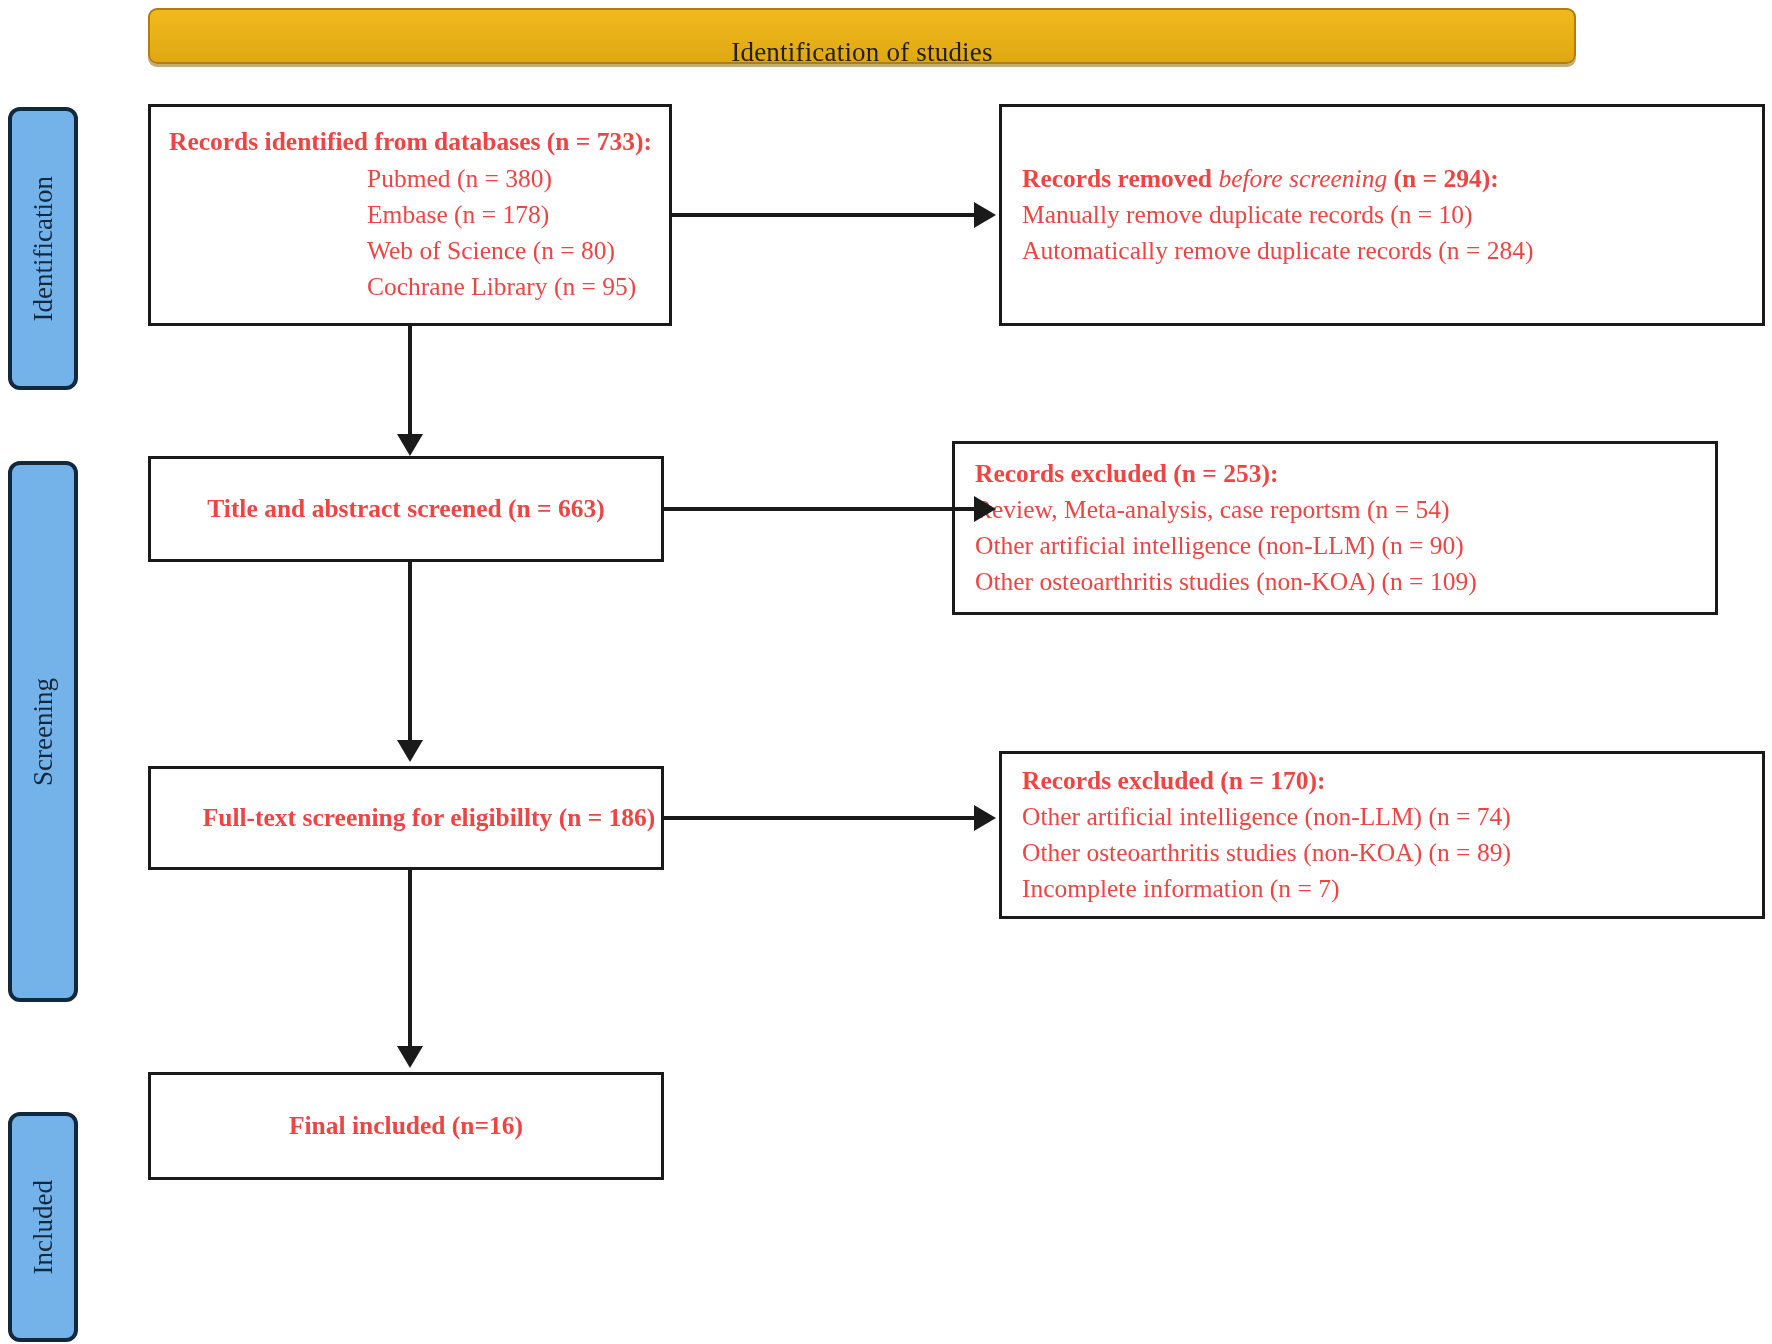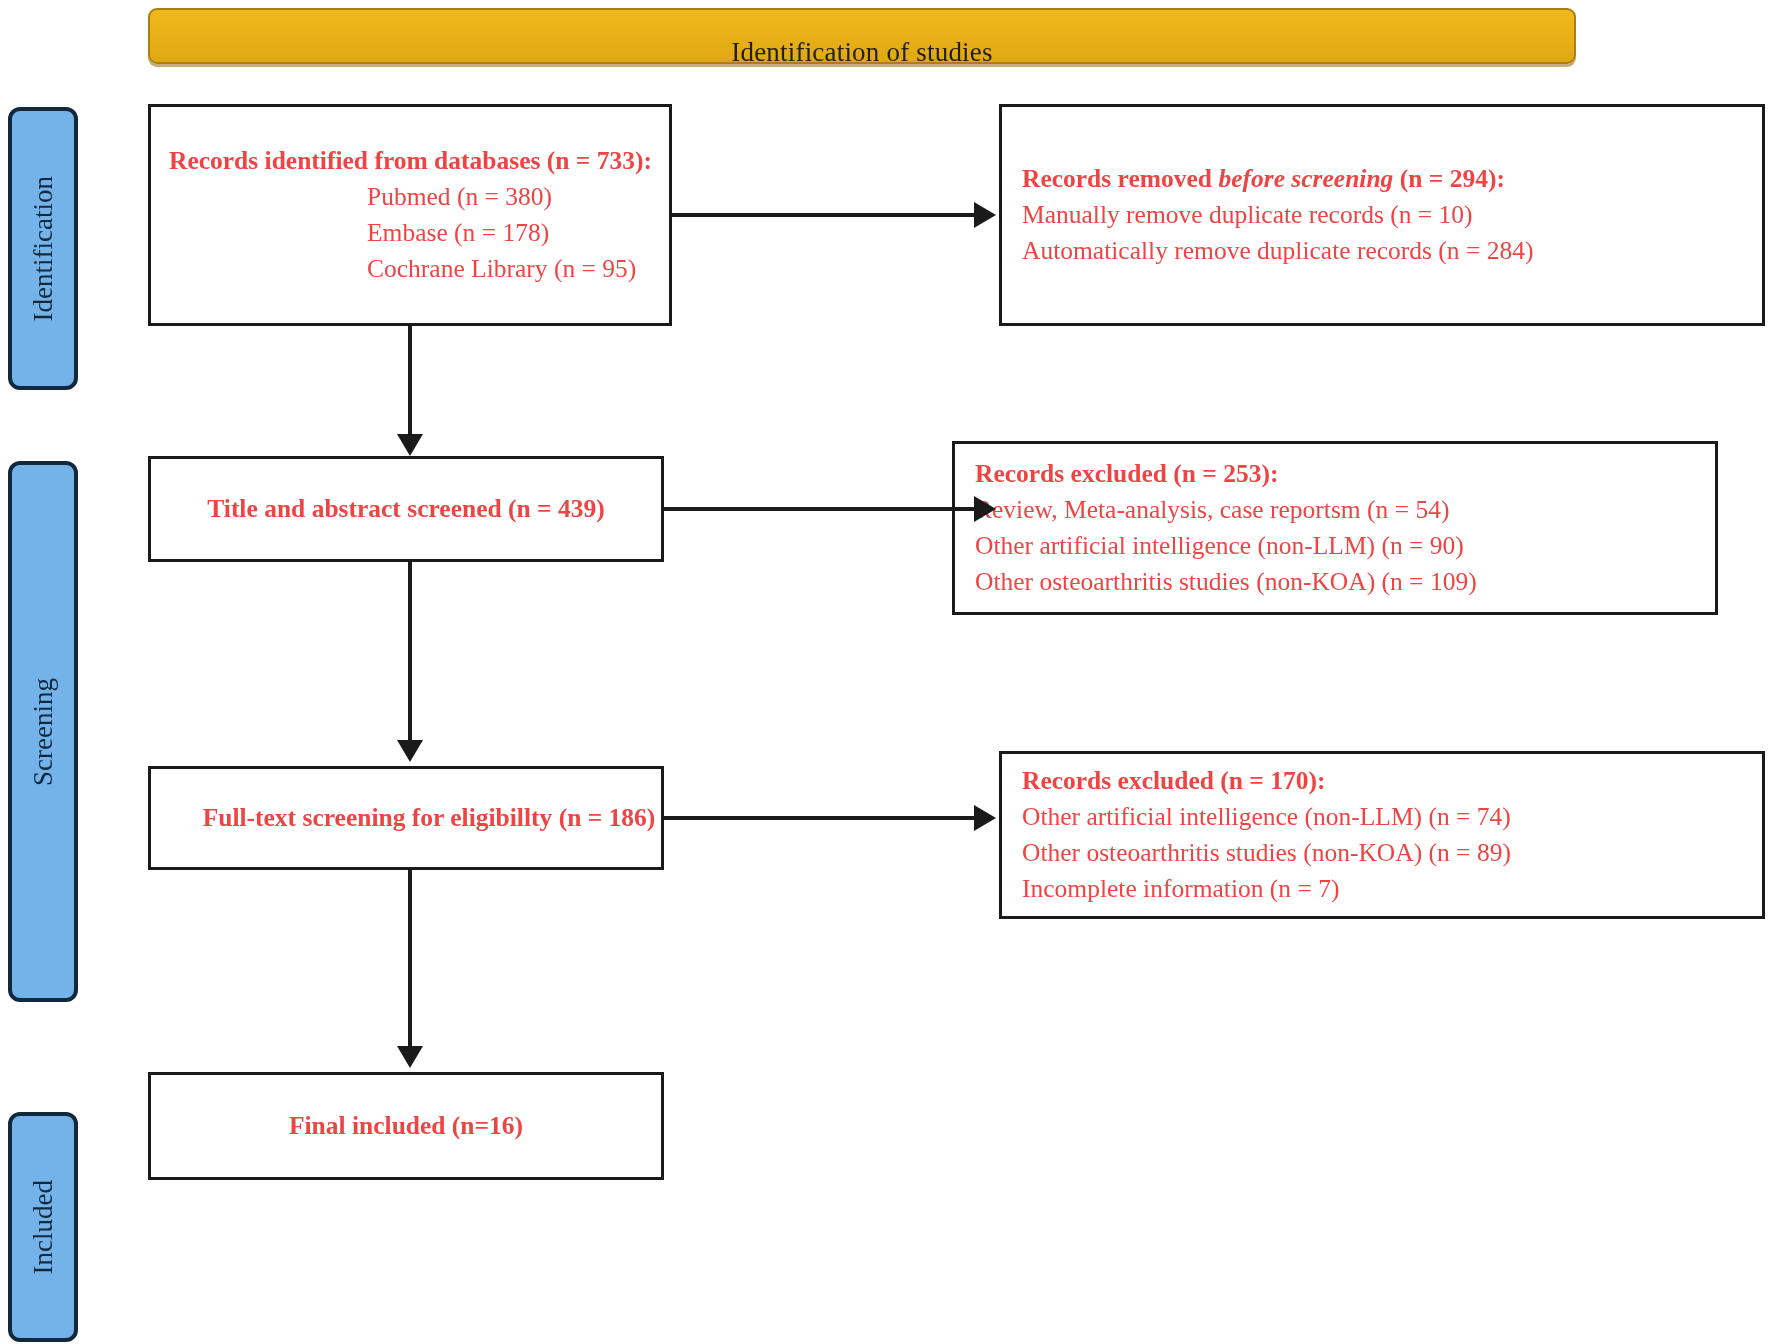--- a/index.html
+++ b/index.html
@@ -76,21 +76,21 @@
     justify-content: center;
   }
   .flow-box .line {
     font-size: 25.5px;
     line-height: 1.42;
     white-space: nowrap;
     color: #ef4444;
   }
   .flow-box .line.bold { font-weight: bold; }
   .flow-box .line.indent { padding-left: 198px; }
-  .bi { font-weight: bold; font-style: italic; }
+  .bi { font-weight: normal; font-style: italic; }
 
   
   #box-identified   { left: 148px; top: 104px;  width: 524px; height: 222px; }
   #box-title-abs    { left: 148px; top: 456px;  width: 516px; height: 106px; }
   #box-fulltext     { left: 148px; top: 766px;  width: 516px; height: 104px; padding-left: 46px; }
   #box-final        { left: 148px; top: 1072px; width: 516px; height: 108px; justify-content: center; }
 
   #box-identified .content { padding-left: 18px; }
   #box-title-abs .content,
   #box-fulltext .content,
@@ -162,35 +162,36 @@
   </div>
   <div class="stage-label" id="stage-included">
     <span class="vtext">Included</span>
   </div>
 
   <div class="flow-box" id="box-identified">
     <div class="content">
       <div class="line bold">Records identified from databases (n = 733):</div>
       <div class="line indent">Pubmed (n = 380)</div>
       <div class="line indent">Embase (n = 178)</div>
+      <div class="line indent">Web of Science  (n = 80)</div>
       <div class="line indent">Cochrane Library (n = 95)</div>
     </div>
   </div>
 
   <div class="flow-box" id="box-removed">
     <div class="content">
       <div class="line bold"><span>Records removed </span><span class="bi">before screening</span><span> (n = 294):</span></div>
       <div class="line">Manually remove duplicate records (n = 10)</div>
       <div class="line">Automatically remove duplicate records (n = 284)</div>
     </div>
   </div>
 
   <div class="flow-box" id="box-title-abs">
     <div class="content">
-      <div class="line bold">Title and abstract screened (n = 439)</div>
+      <div class="line bold">Title and abstract screened (n = 663)</div>
     </div>
   </div>
 
   <div class="flow-box" id="box-excluded-1">
     <div class="content">
       <div class="line bold">Records excluded (n = 253):</div>
       <div class="line">Review, Meta-analysis, case reportsm (n = 54)</div>
       <div class="line">Other artificial intelligence (non-LLM) (n = 90)</div>
       <div class="line">Other osteoarthritis studies (non-KOA) (n = 109)</div>
     </div>

